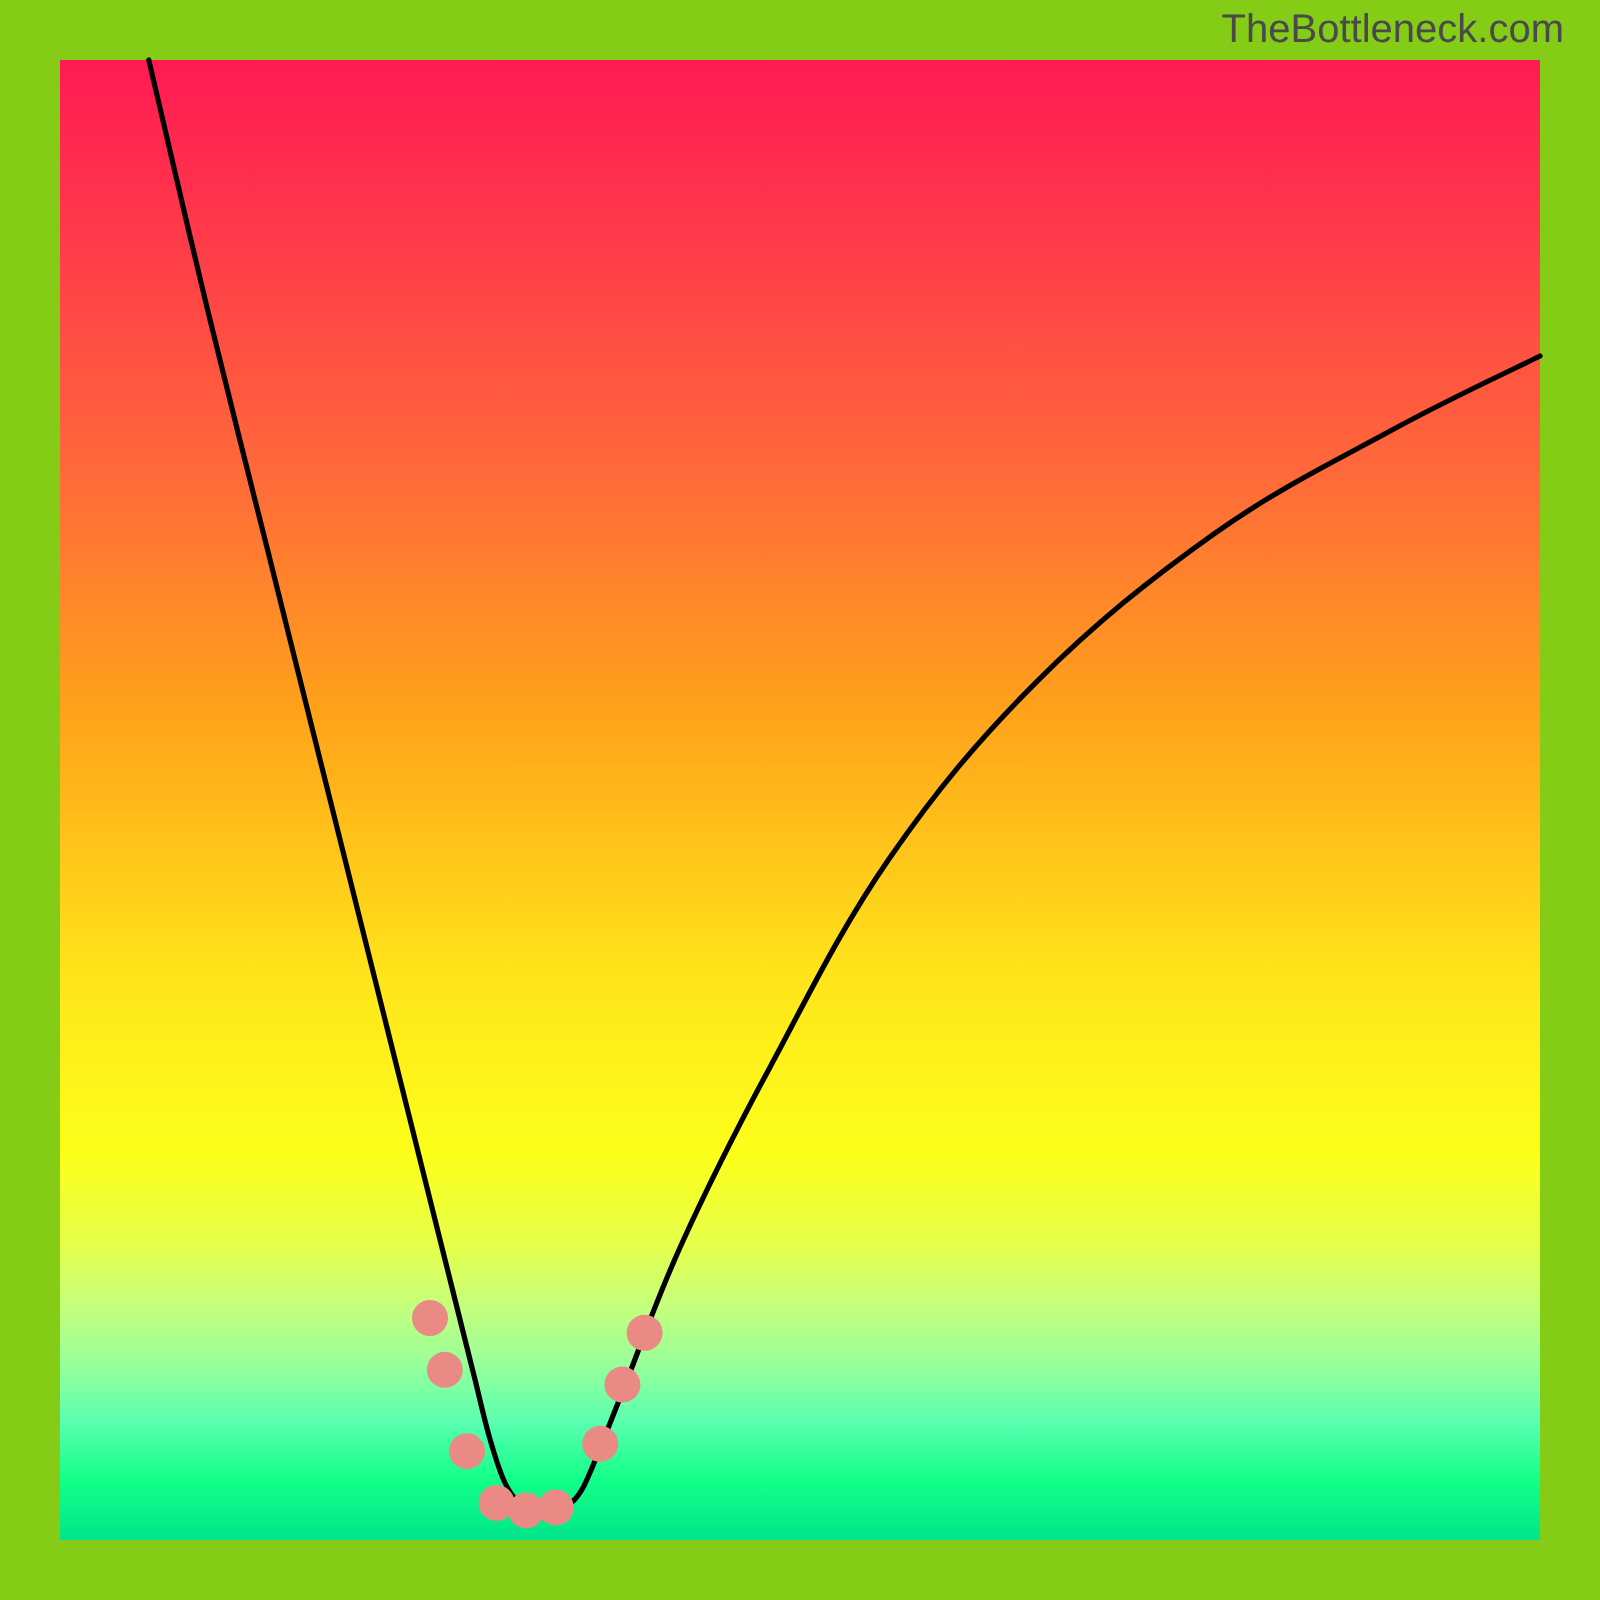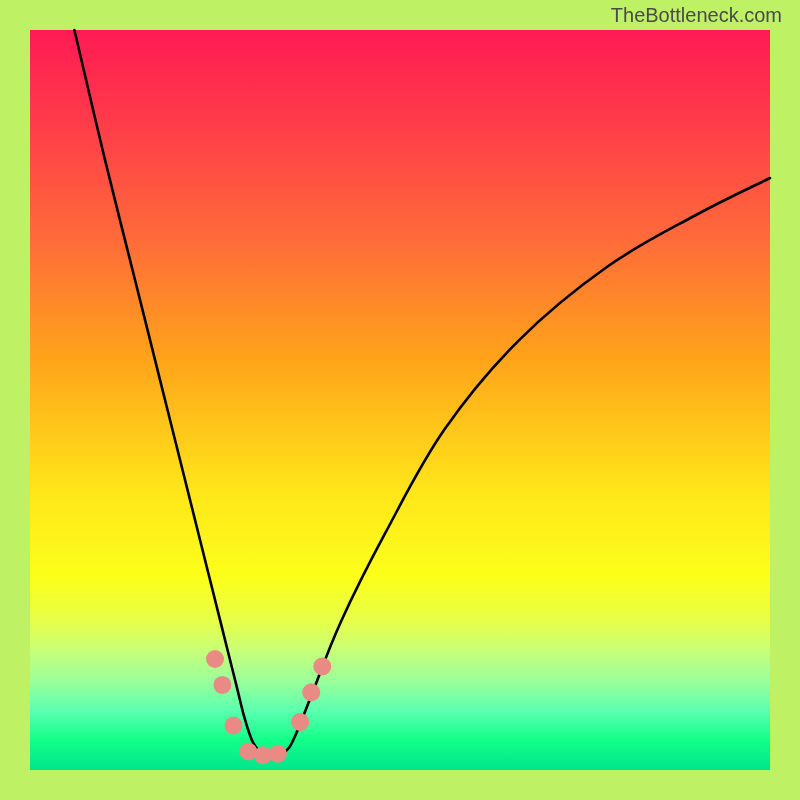--- a/index.html
+++ b/index.html
@@ -7,21 +7,21 @@
     width: 800px;
     height: 800px;
     background: #000;
     position: relative;
     font-family: Arial, sans-serif;
     overflow: hidden;
   }
   .outer {
     position: absolute;
     inset: 0;
-    background: #bef264;
+    background: #84cc16;
     text-align: right;
   }
   .plot-area {
     position: absolute;
     left: 30px;
     top: 30px;
     width: 740px;
     height: 740px;
     background: linear-gradient(to bottom,
       #ff1a53 0%,

